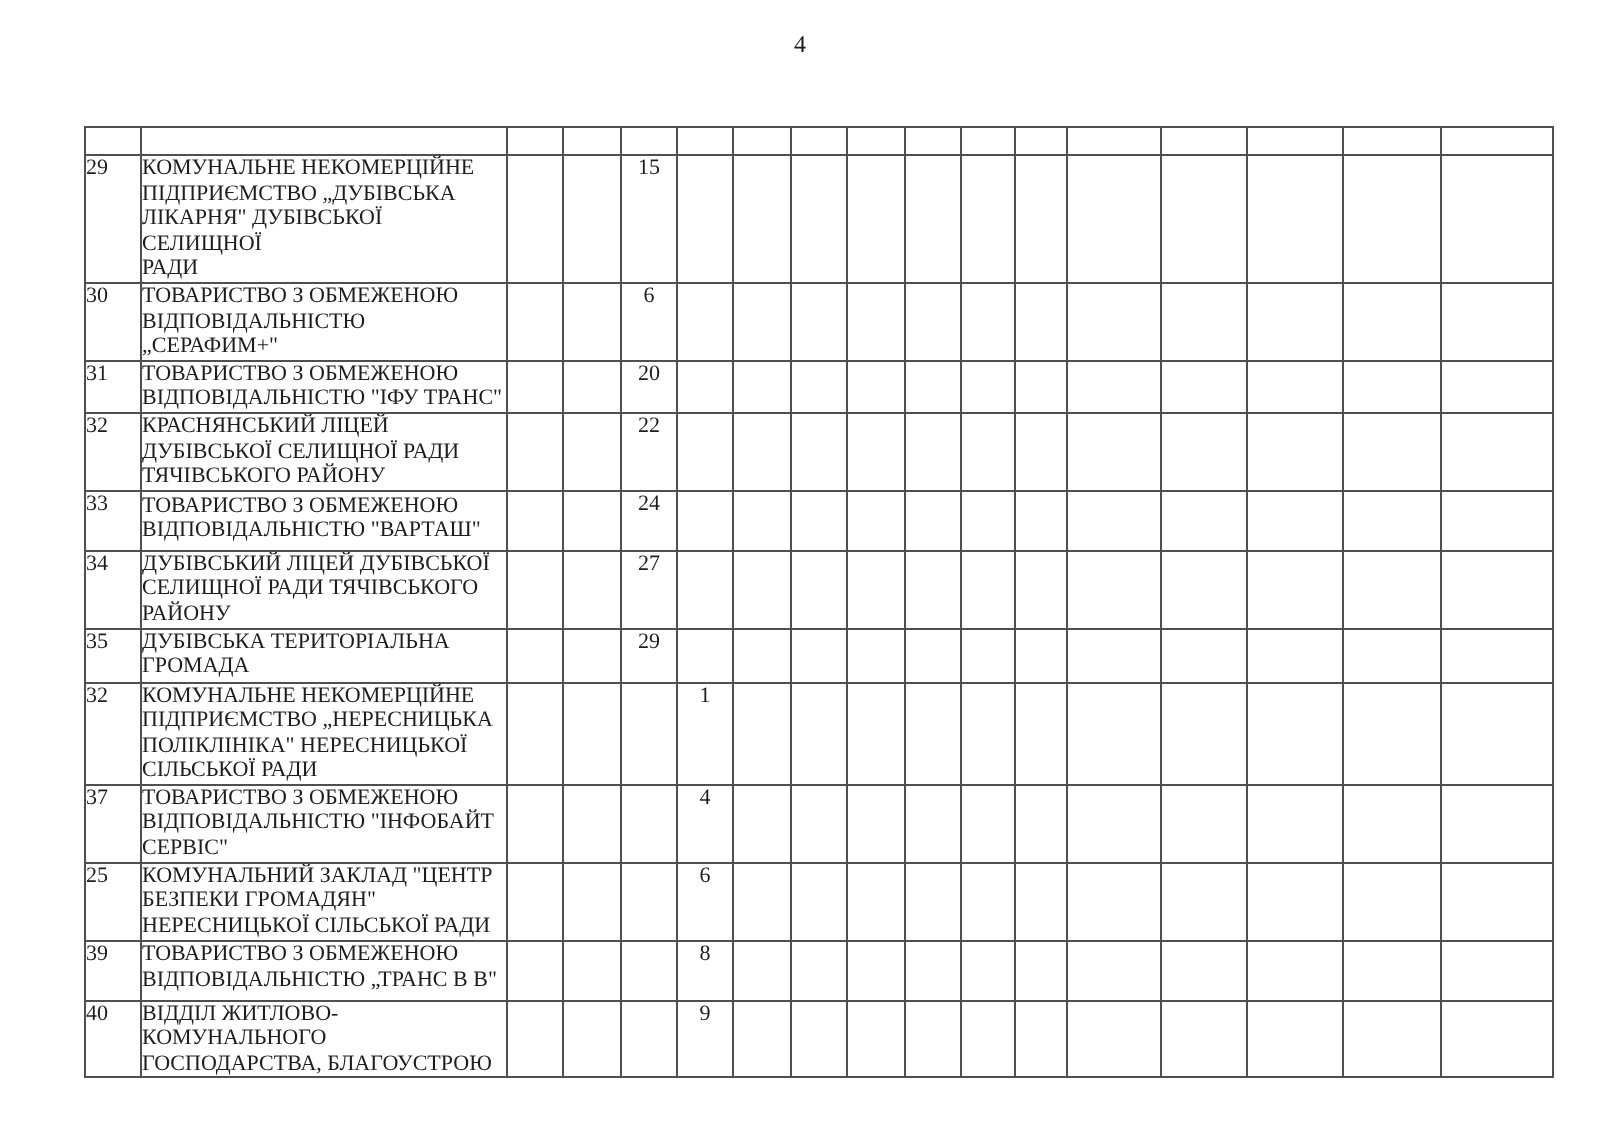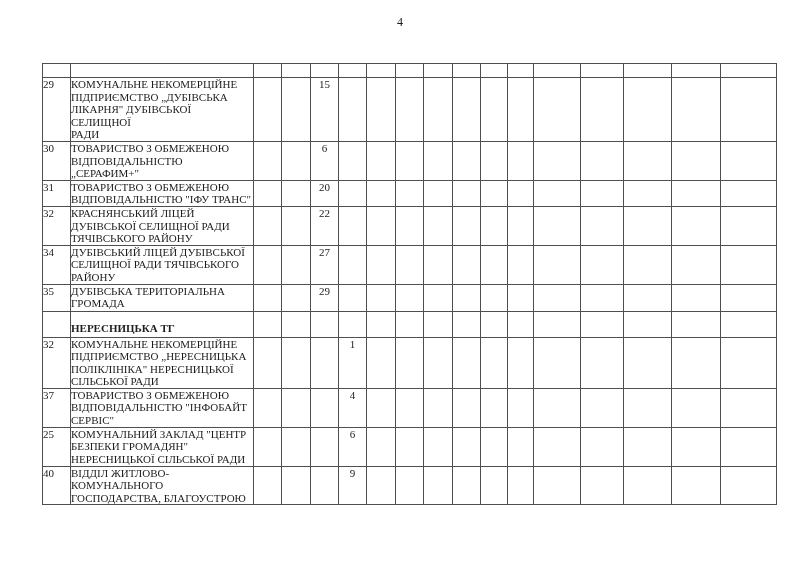--- a/index.html
+++ b/index.html
@@ -149,20 +149,40 @@
         <td></td>
         <td></td>
         <td></td>
         <td></td>
         <td></td>
         <td></td>
         <td></td>
         <td></td>
         <td></td>
       </tr>
+      <tr style="height: 30px;">
+        <td class="c-num">33</td>
+        <td class="c-name vbottom">ТОВАРИСТВО З ОБМЕЖЕНОЮ
+ВІДПОВІДАЛЬНІСТЮ "ВАРТАШ"</td>
+        <td></td>
+        <td></td>
+        <td class="c-date">24</td>
+        <td></td>
+        <td></td>
+        <td></td>
+        <td></td>
+        <td></td>
+        <td></td>
+        <td></td>
+        <td></td>
+        <td></td>
+        <td></td>
+        <td></td>
+        <td></td>
+      </tr>
       <tr style="height: 38px;">
         <td class="c-num">34</td>
         <td class="c-name">ДУБІВСЬКИЙ ЛІЦЕЙ ДУБІВСЬКОЇ
 СЕЛИЩНОЇ РАДИ ТЯЧІВСЬКОГО
 РАЙОНУ</td>
         <td></td>
         <td></td>
         <td class="c-date">27</td>
         <td></td>
         <td></td>
@@ -177,39 +197,20 @@
         <td></td>
         <td></td>
       </tr>
       <tr style="height: 27px;">
         <td class="c-num">35</td>
         <td class="c-name">ДУБІВСЬКА ТЕРИТОРІАЛЬНА
 ГРОМАДА</td>
         <td></td>
         <td></td>
         <td class="c-date">29</td>
-        <td></td>
-        <td></td>
-        <td></td>
-        <td></td>
-        <td></td>
-        <td></td>
-        <td></td>
-        <td></td>
-        <td></td>
-        <td></td>
-        <td></td>
-        <td></td>
-      </tr>
-      <tr style="height: 26px;">
-        <td class="c-num"></td>
-        <td class="c-name section">НЕРЕСНИЦЬКА ТГ</td>
-        <td></td>
-        <td></td>
-        <td></td>
         <td></td>
         <td></td>
         <td></td>
         <td></td>
         <td></td>
         <td></td>
         <td></td>
         <td></td>
         <td></td>
         <td></td>
@@ -273,20 +274,40 @@
         <td></td>
         <td></td>
         <td></td>
         <td></td>
         <td></td>
         <td></td>
         <td></td>
         <td></td>
         <td></td>
       </tr>
+      <tr style="height: 30px;">
+        <td class="c-num">39</td>
+        <td class="c-name vbottom">ТОВАРИСТВО З ОБМЕЖЕНОЮ
+ВІДПОВІДАЛЬНІСТЮ „ТРАНС В В"</td>
+        <td></td>
+        <td></td>
+        <td></td>
+        <td class="c-date">8</td>
+        <td></td>
+        <td></td>
+        <td></td>
+        <td></td>
+        <td></td>
+        <td></td>
+        <td></td>
+        <td></td>
+        <td></td>
+        <td></td>
+        <td></td>
+      </tr>
       <tr style="height: 36px;">
         <td class="c-num">40</td>
         <td class="c-name">ВІДДІЛ ЖИТЛОВО-
 КОМУНАЛЬНОГО
 ГОСПОДАРСТВА, БЛАГОУСТРОЮ</td>
         <td></td>
         <td></td>
         <td></td>
         <td class="c-date">9</td>
         <td></td>

